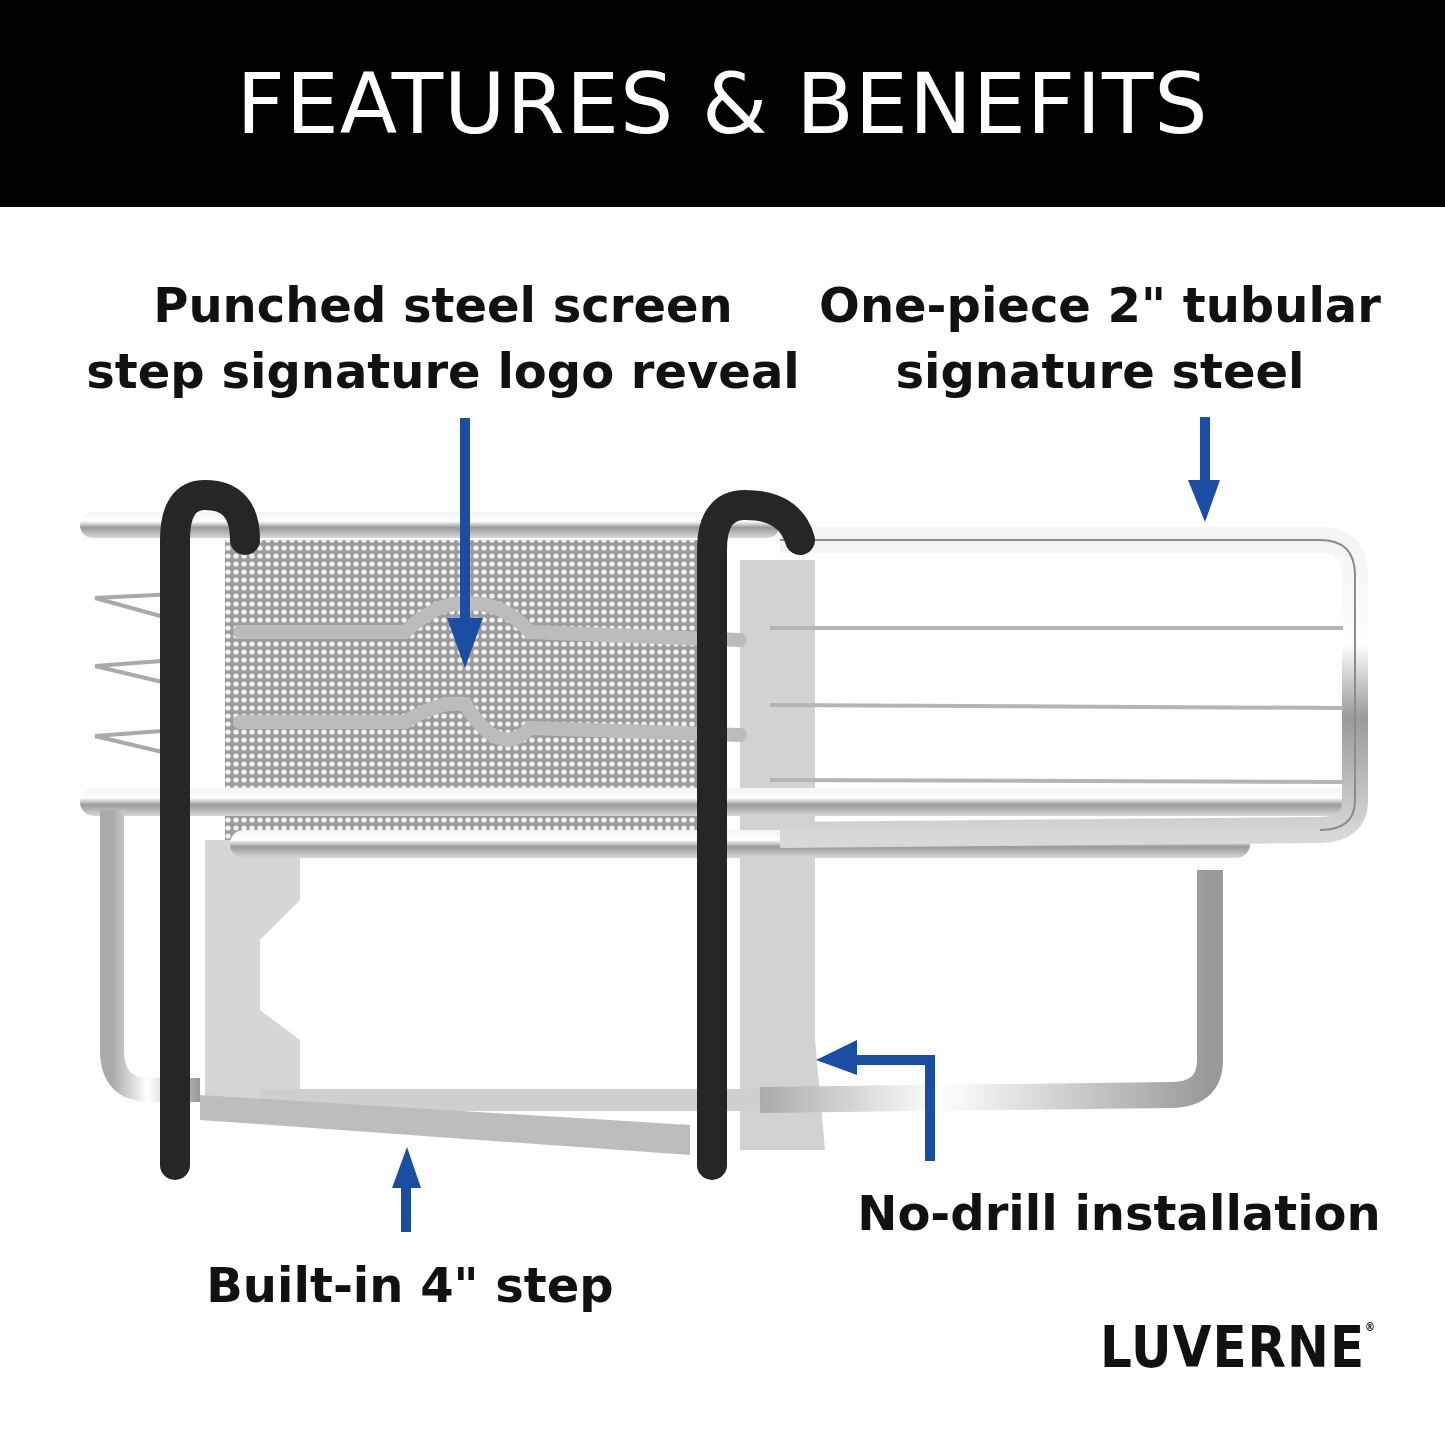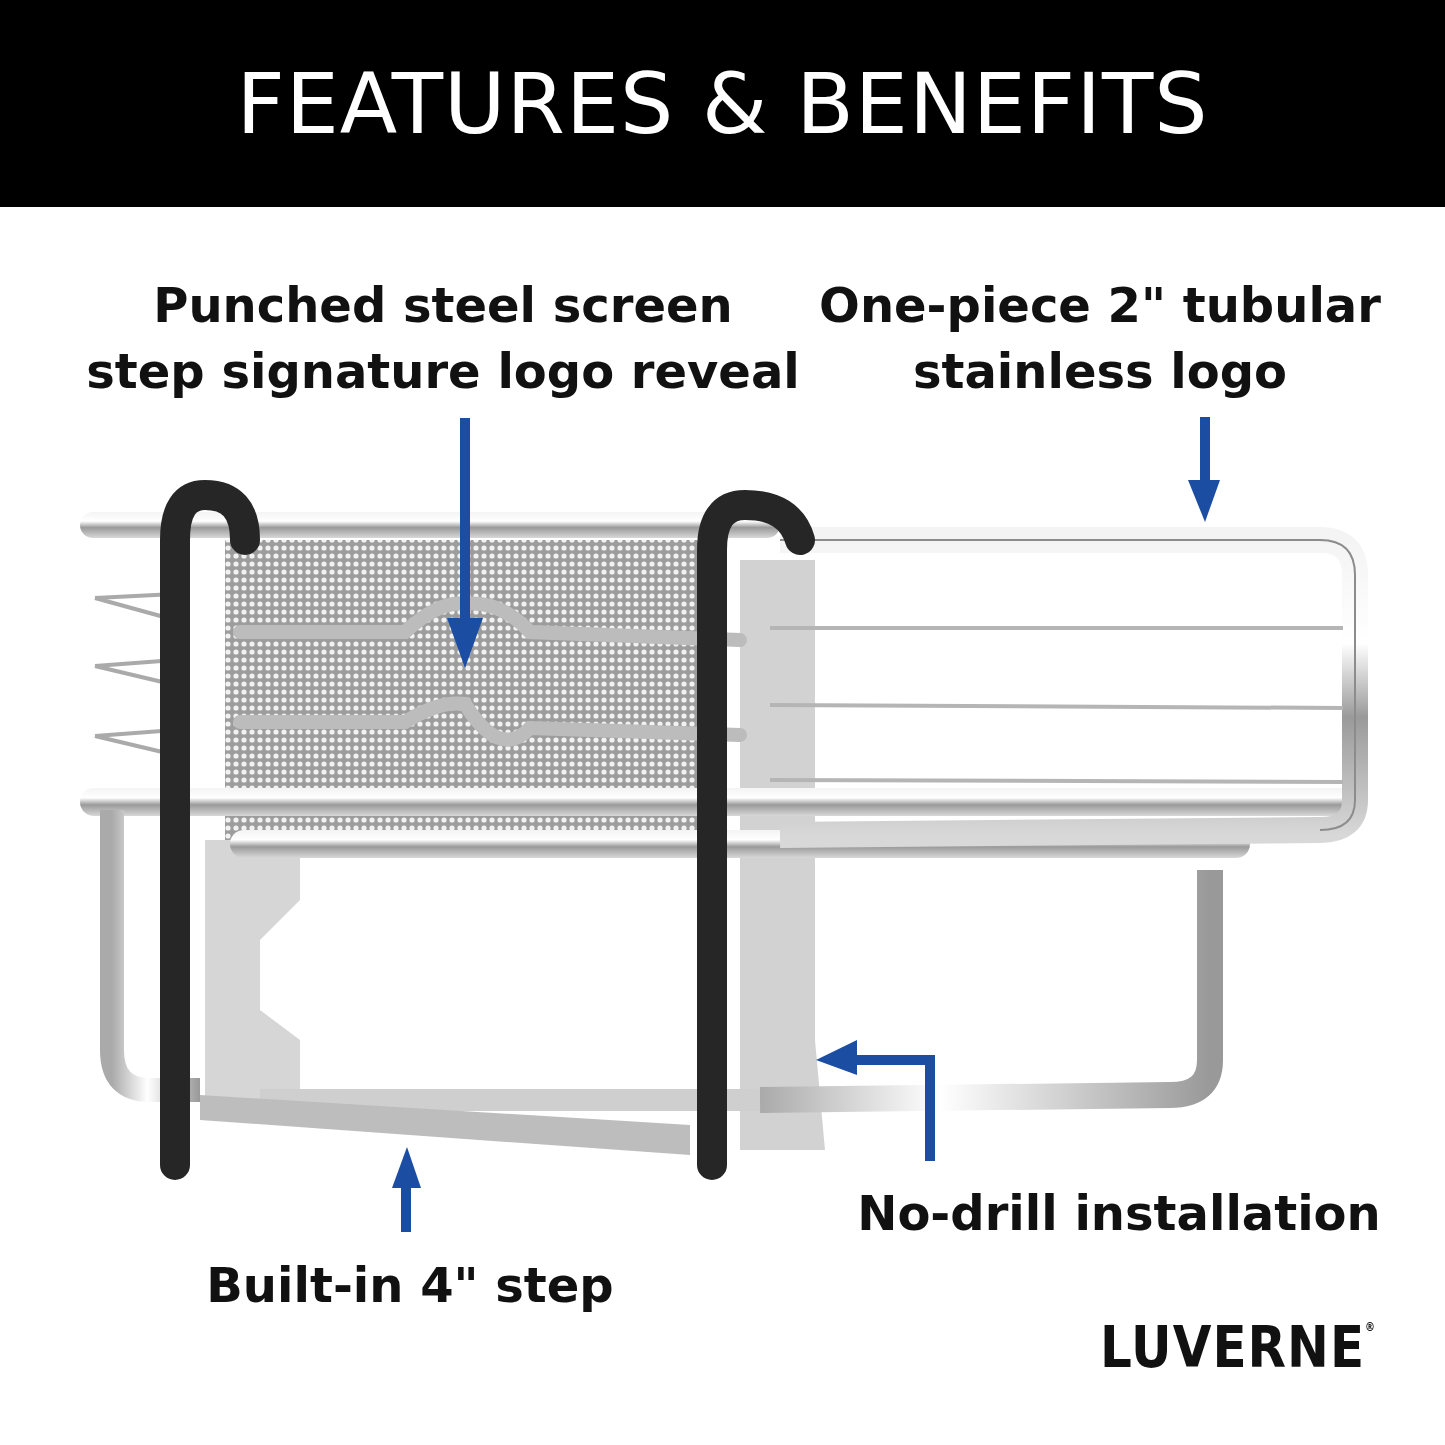--- a/index.html
+++ b/index.html
@@ -17,21 +17,21 @@
 <div class="header">
   <h1>FEATURES &amp; BENEFITS</h1>
 </div>
 
 <div class="label" style="left:60px;top:272px;width:720px;margin-left:23px;">
   <div>Punched steel screen</div>
   <div>step signature logo reveal</div>
 </div>
 <div class="label" style="left:800px;top:272px;width:600px;">
   <div>One-piece 2" tubular</div>
-  <div>stainless logo</div>
+  <div>signature steel</div>
 </div>
 <div class="label" style="left:834px;top:1180px;width:570px;">
   <div>No-drill installation</div>
 </div>
 <div class="label" style="left:180px;top:1252px;width:460px;">
   <div>Built-in 4" step</div>
 </div>
 
 <div class="logo">
   <span>LUVERNE</span><sup>®</sup>

